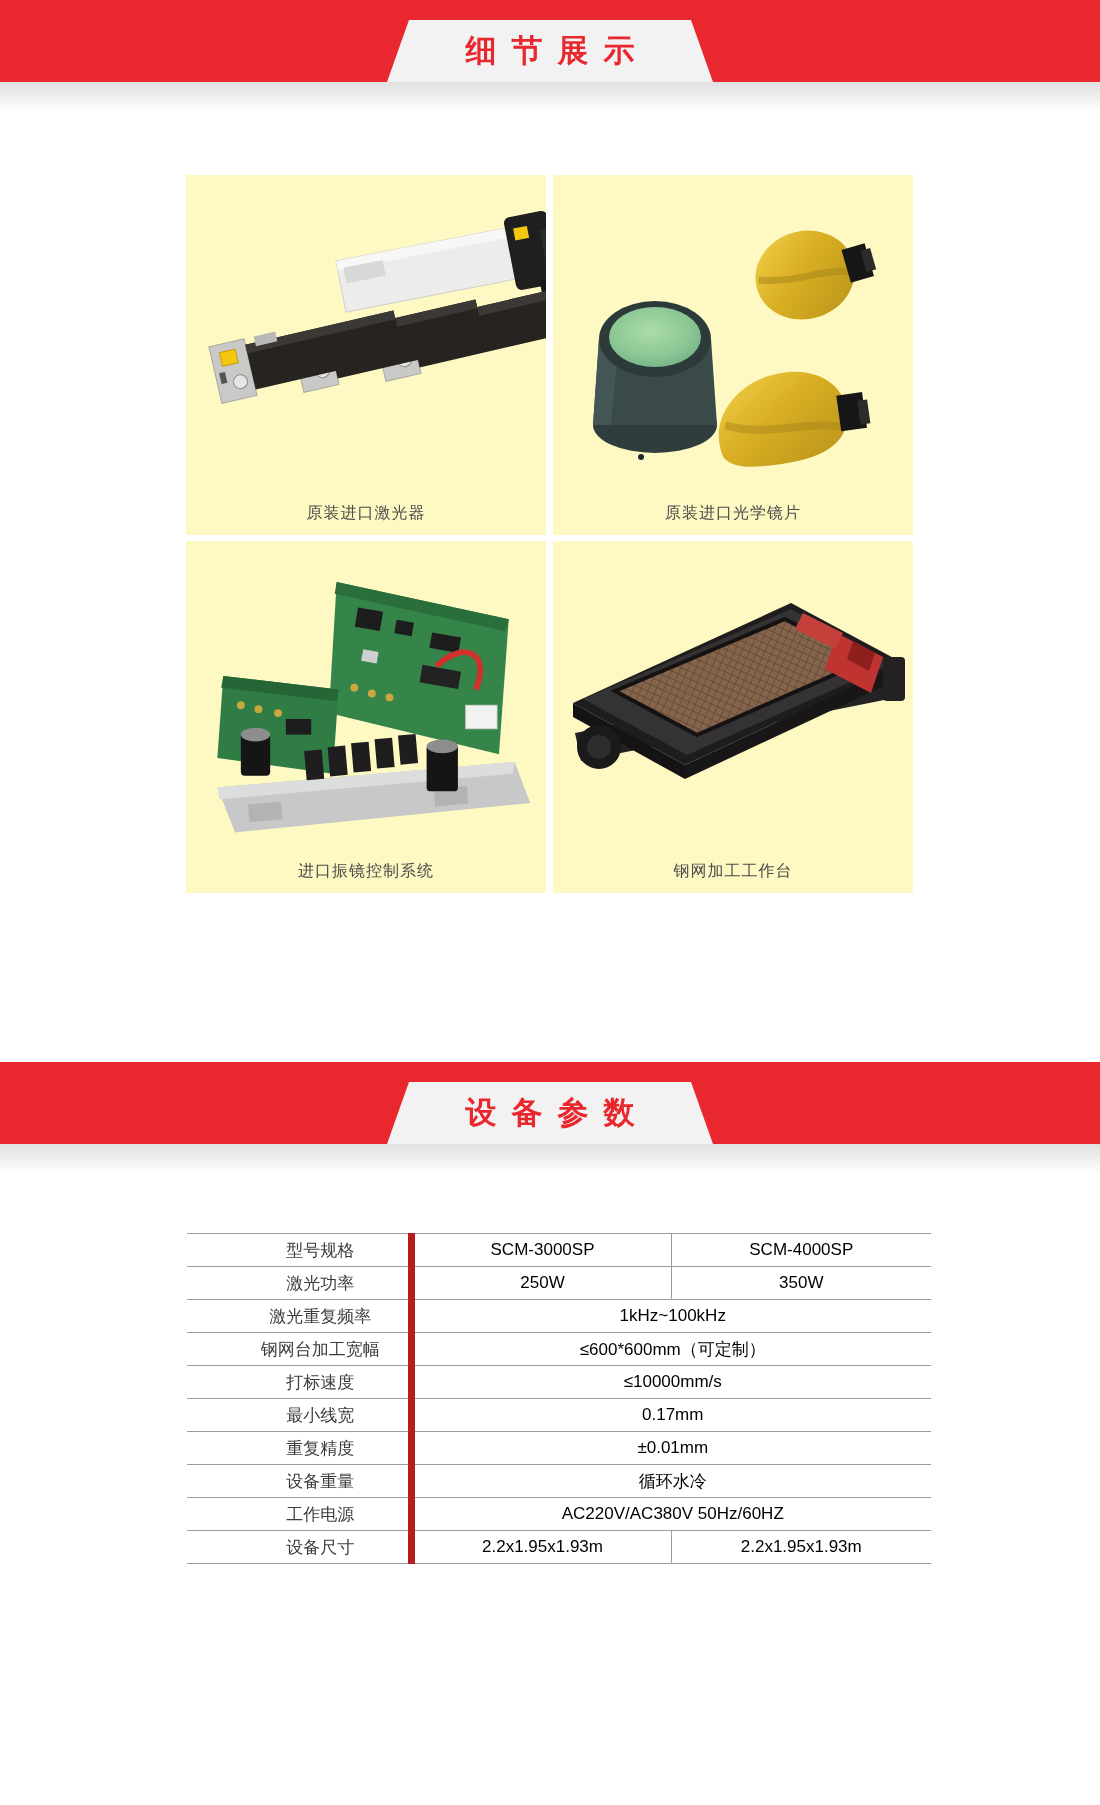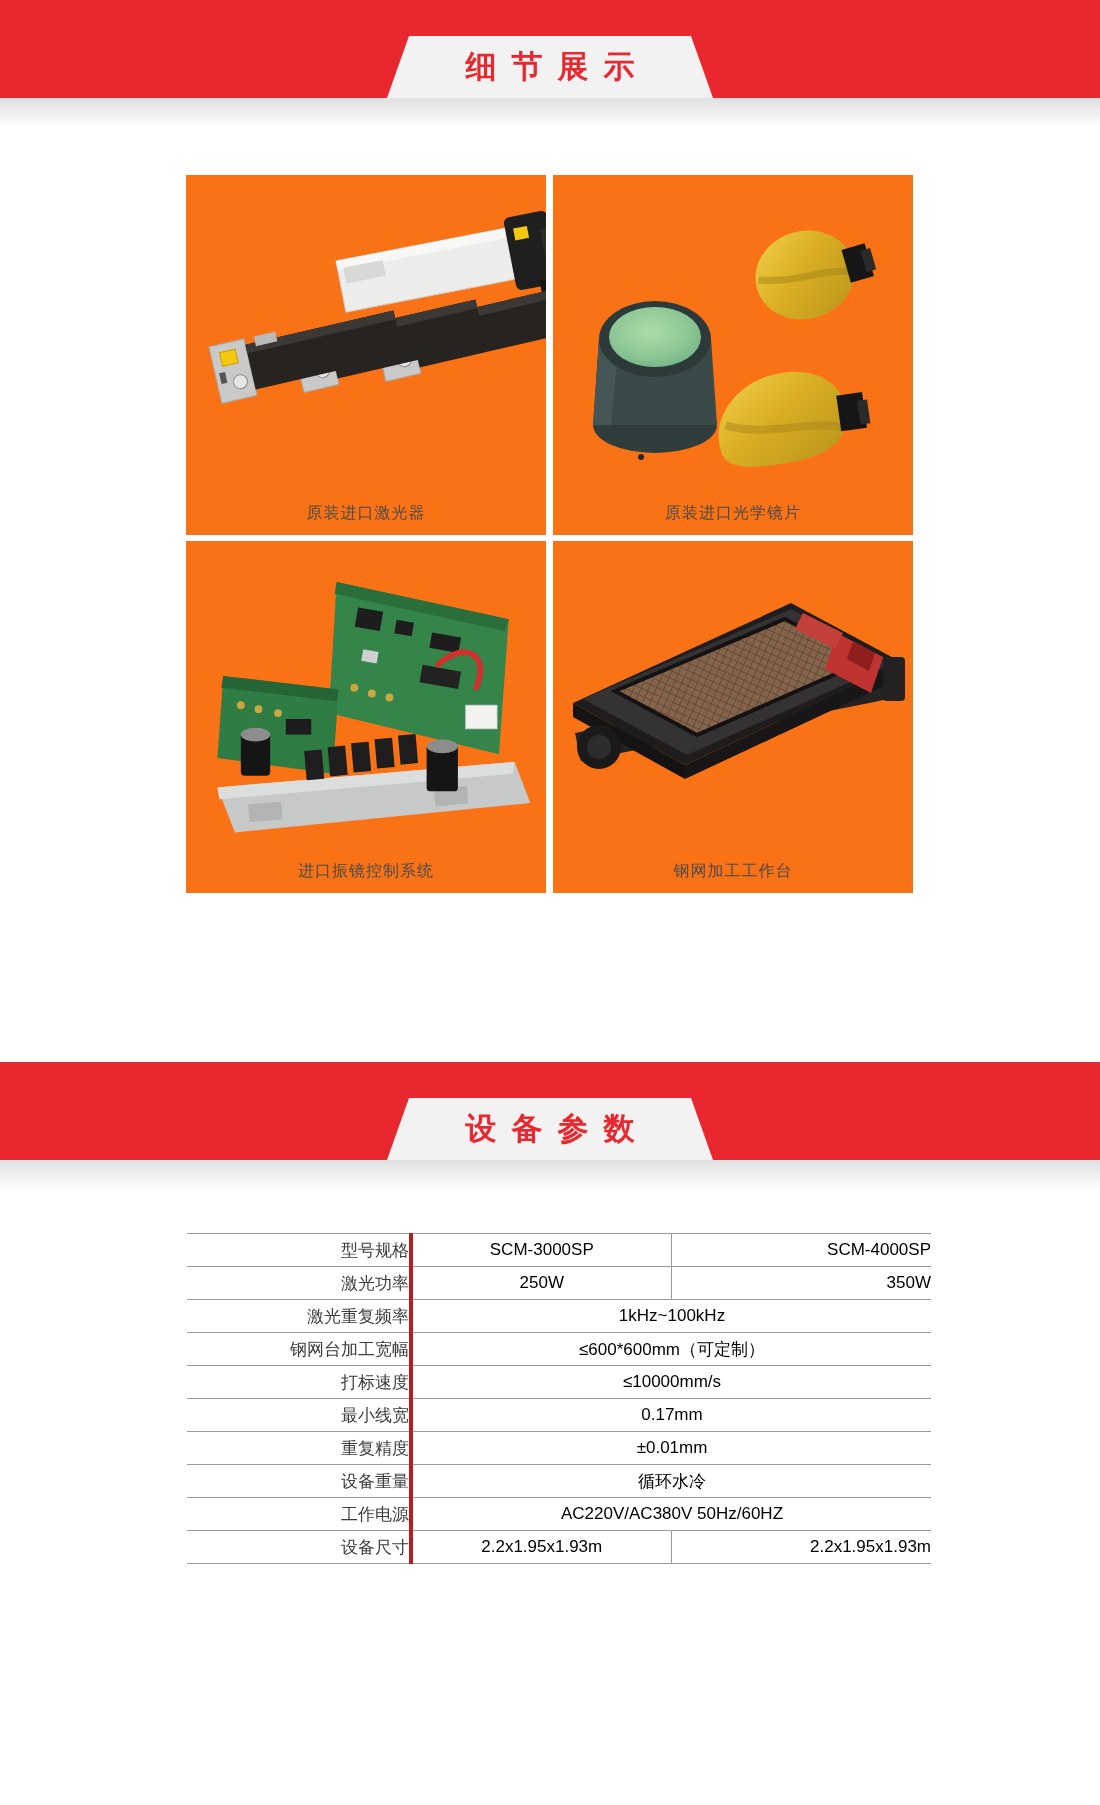--- a/index.html
+++ b/index.html
@@ -6,66 +6,66 @@
   html,body { background:#ffffff; }
   body {
     width:1100px; height:1805px; position:relative;
     font-family:"Liberation Sans","DejaVu Sans",sans-serif;
     overflow:hidden;
   }
   .page { position:absolute; inset:0; }
 
   
   .banner { position:absolute; left:0; width:1100px; }
-  .banner-bar { position:relative; height:98px; background:#e8282e; }
+  .banner-bar { position:relative; height:82px; background:#e8282e; }
   .banner-trapezoid {
     position:absolute; left:50%; bottom:0; transform:translateX(-50%);
     width:326px; height:62px; background:#f2f2f2;
     clip-path:polygon(6.75% 0, 93.25% 0, 100% 100%, 0 100%);
     display:flex; align-items:center; justify-content:center;
   }
   .banner-title {
     color:#e8282e; font-size:31px; font-weight:bold;
     letter-spacing:15px; padding-left:15px; white-space:nowrap;
   }
   .banner-shadow { height:30px; background:linear-gradient(#e0e0e0,#ffffff); }
   #banner-details { top:0; }
   #banner-specs   { top:1062px; }
 
   
   .gallery {
     position:absolute; top:175px; left:186px; width:727px;
     display:grid; grid-template-columns:360px 360px;
     grid-template-rows:360px 352px; column-gap:7px; row-gap:6px;
   }
-  .cell { position:relative; background:#f97316; overflow:hidden; }
+  .cell { position:relative; background:#fef9c3; overflow:hidden; }
   .cell svg { position:absolute; inset:0; width:100%; height:100%; }
   .cell figcaption {
     position:absolute; left:0; right:0; bottom:11px; text-align:center;
     font-size:16px; color:#4b4b4b; letter-spacing:1px;
   }
 
   
   .spec-table {
     position:absolute; top:1233px; left:187px; width:744px;
     border-collapse:collapse; table-layout:fixed;
   }
   .spec-table col.c-label { width:224px; }
   .spec-table col.c-val   { width:260px; }
   .spec-table td {
     height:33px; border-top:1px solid #9b9b9b;
     font-size:17px; color:#000000; text-align:center; vertical-align:middle;
     white-space:nowrap;
   }
   .spec-table tr:last-child td { border-bottom:1px solid #9b9b9b; }
   .spec-table td.label-cell {
-    text-align:right; padding-left:46px; color:#3c3c3c;
-    border-right:4px solid #b91c1c;
-  }
-  .spec-table td.val-split { border-left:1px solid #9b9b9b;text-align:right; }
+    text-align:center; padding-left:46px; color:#3c3c3c;
+    border-right:7px solid #b91c1c;
+  }
+  .spec-table td.val-split { border-left:1px solid #9b9b9b; }
 </style>
 </head>
 <body>
 
 <div class="page">
 
   <section class="banner" id="banner-details">
     <div class="banner-bar">
       <div class="banner-trapezoid">
         <span class="banner-title">细节展示</span>

